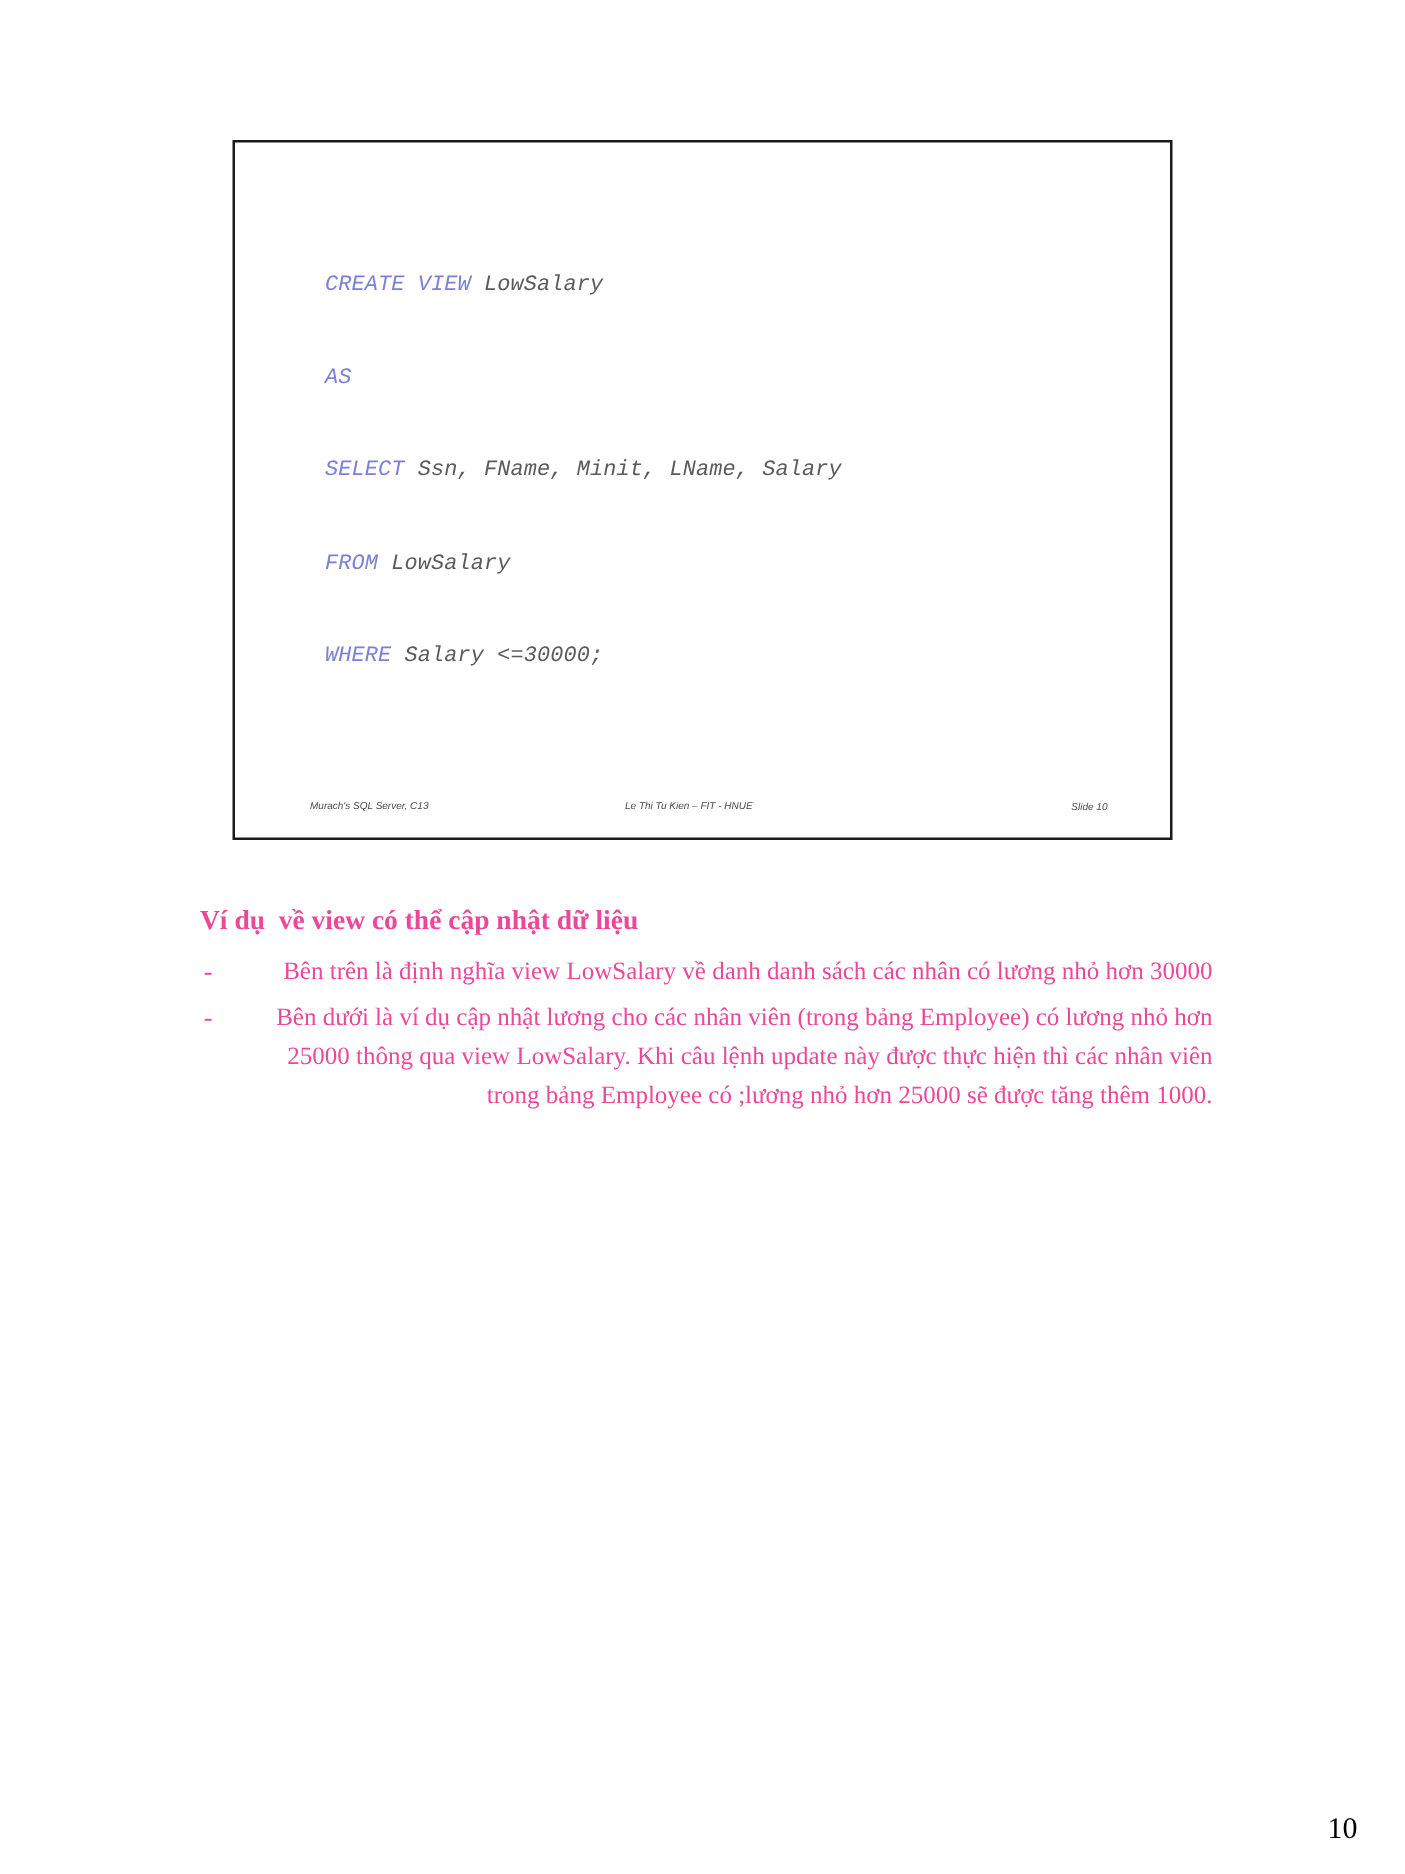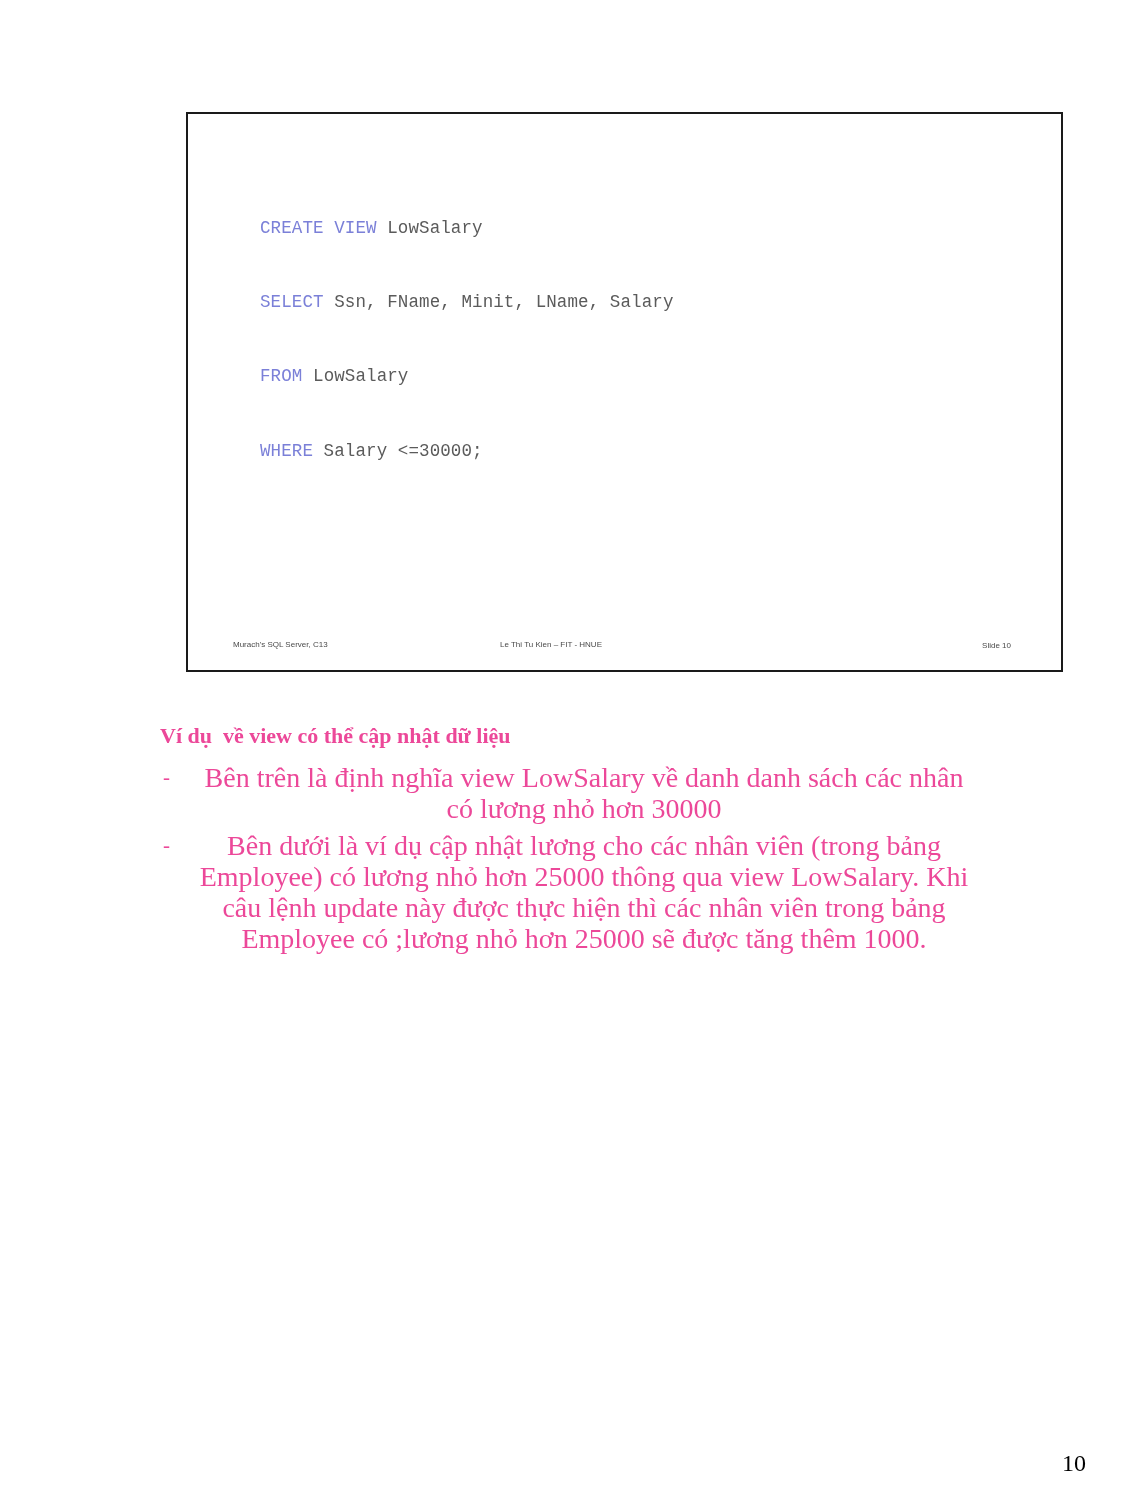--- a/index.html
+++ b/index.html
@@ -13,26 +13,27 @@
     position: relative;
     font-family: "Liberation Serif", serif;
     -webkit-font-smoothing: antialiased;
   }
 
   
   #slide-figure {
     position: absolute;
     left: 186px;
     top: 112px;
-    width: 877px;
+    width: 752px;
     height: 560px;
     border: 2px solid #1a1a1a;
     background: #ffffff;
     box-sizing: border-box;
     overflow: hidden;
+    font-style: italic;
   }
 
   #slide-code-area {
     position: absolute;
     left: 72px;
     top: 52px;
     right: 20px;
   }
 
   .code-block {
@@ -58,21 +59,21 @@
   #slide-footer {
     position: absolute;
     left: 0;
     right: 0;
     bottom: 16px;
     height: 14px;
     font-family: "Liberation Sans", sans-serif;
     font-size: 8px;
     color: #4a4a4a;
   }
-  #slide-footer .f-left   { position: absolute; left: 45px;  top: 0; }
+  #slide-footer .f-left   { position: absolute; left: 60px;  top: 0; }
   #slide-footer .f-center { position: absolute; left: 312px; top: 0; }
   #slide-footer .f-right  { position: absolute; right: 50px; top: 1px; }
 
   
   #doc-body {
     position: absolute;
     left: 160px;
     top: 722px;
     width: 810px;
     color: #ec4899;
@@ -96,23 +97,23 @@
     font-family: "Liberation Serif", serif;
     font-size: 21px;
     line-height: 31px;
     text-align: left;
     padding-left: 3px;
     box-sizing: border-box;
   }
   .bullet-text {
     flex: 1 1 auto;
     font-family: "Liberation Serif", serif;
-    font-size: 28px;
+    font-size: 20px;
     line-height: 31px;
-    text-align: center;
+    text-align: right;
   }
 
   
   #page-number {
     position: absolute;
     right: 38px;
     bottom: 22px;
     font-family: "Liberation Serif", serif;
     font-size: 24px;
     color: #000000;
@@ -120,20 +121,21 @@
 </style>
 </head>
 <body>
 
 <div id="slide-figure">
 
   <div id="slide-code-area">
 
     <div class="code-block">
       <div class="code-line"><span class="kw">CREATE VIEW</span><span> LowSalary</span></div>
+      <div class="code-line"><span class="kw">AS</span><span></span></div>
       <div class="code-line"><span class="kw">SELECT</span><span> Ssn, FName, Minit, LName, Salary</span></div>
       <div class="code-line"><span class="kw">FROM</span><span> LowSalary</span></div>
       <div class="code-line"><span class="kw">WHERE</span><span> Salary &lt;=30000;</span></div>
     </div>
 
     <div class="code-gap"></div>
 
     <div class="code-block">
       
       

